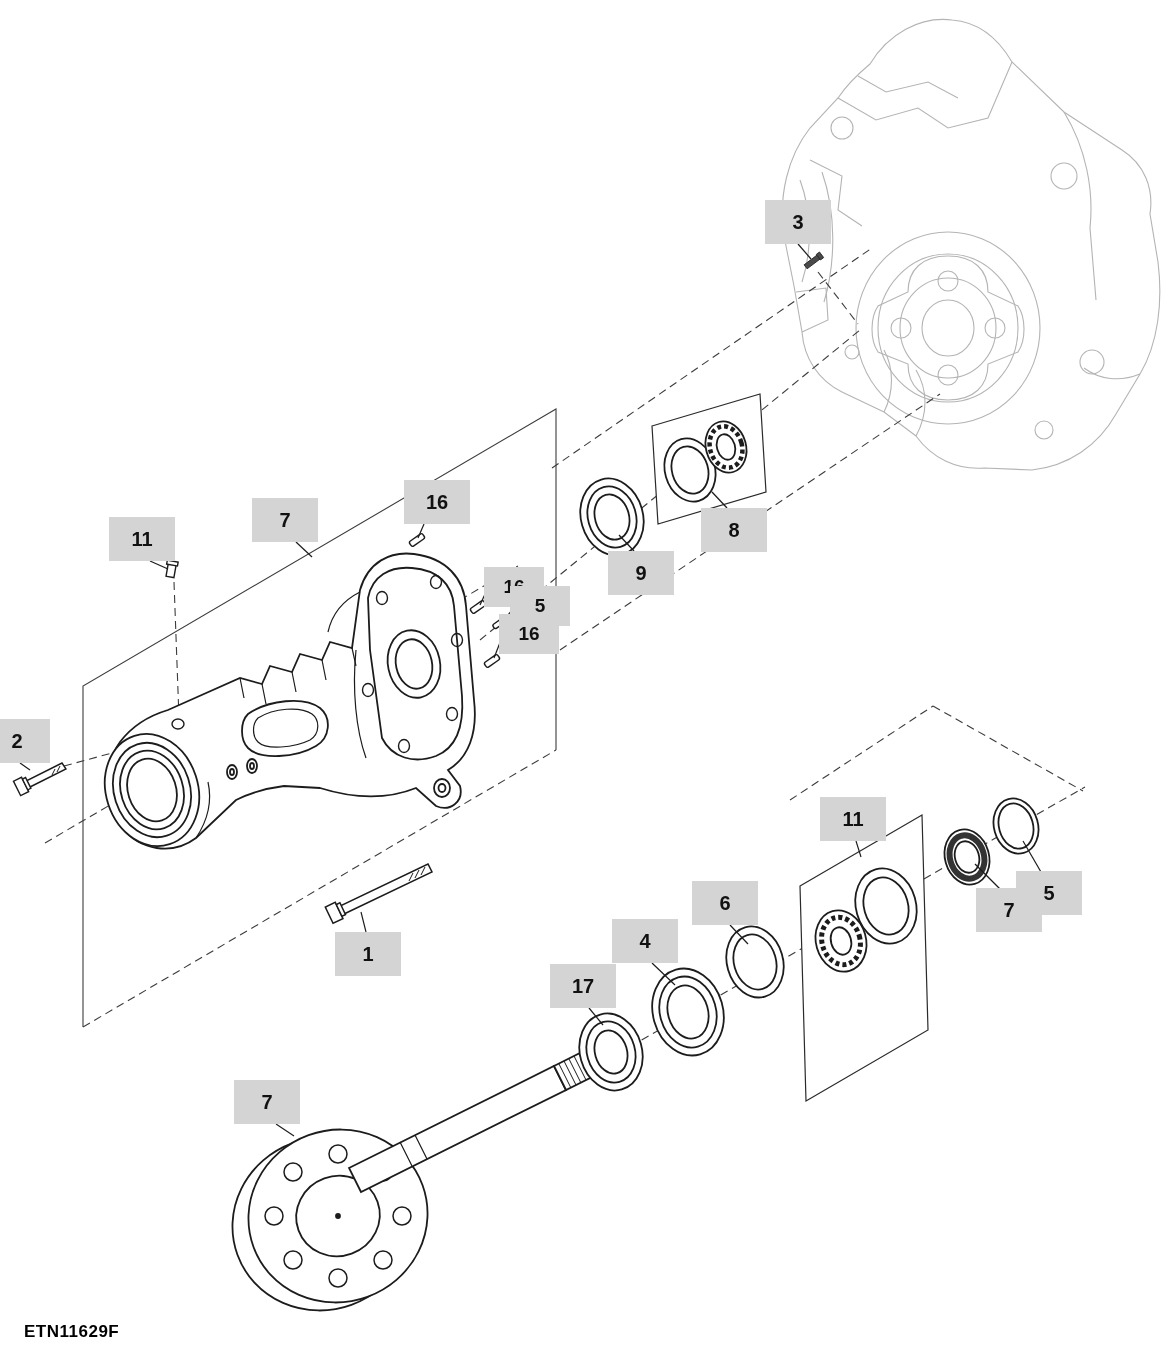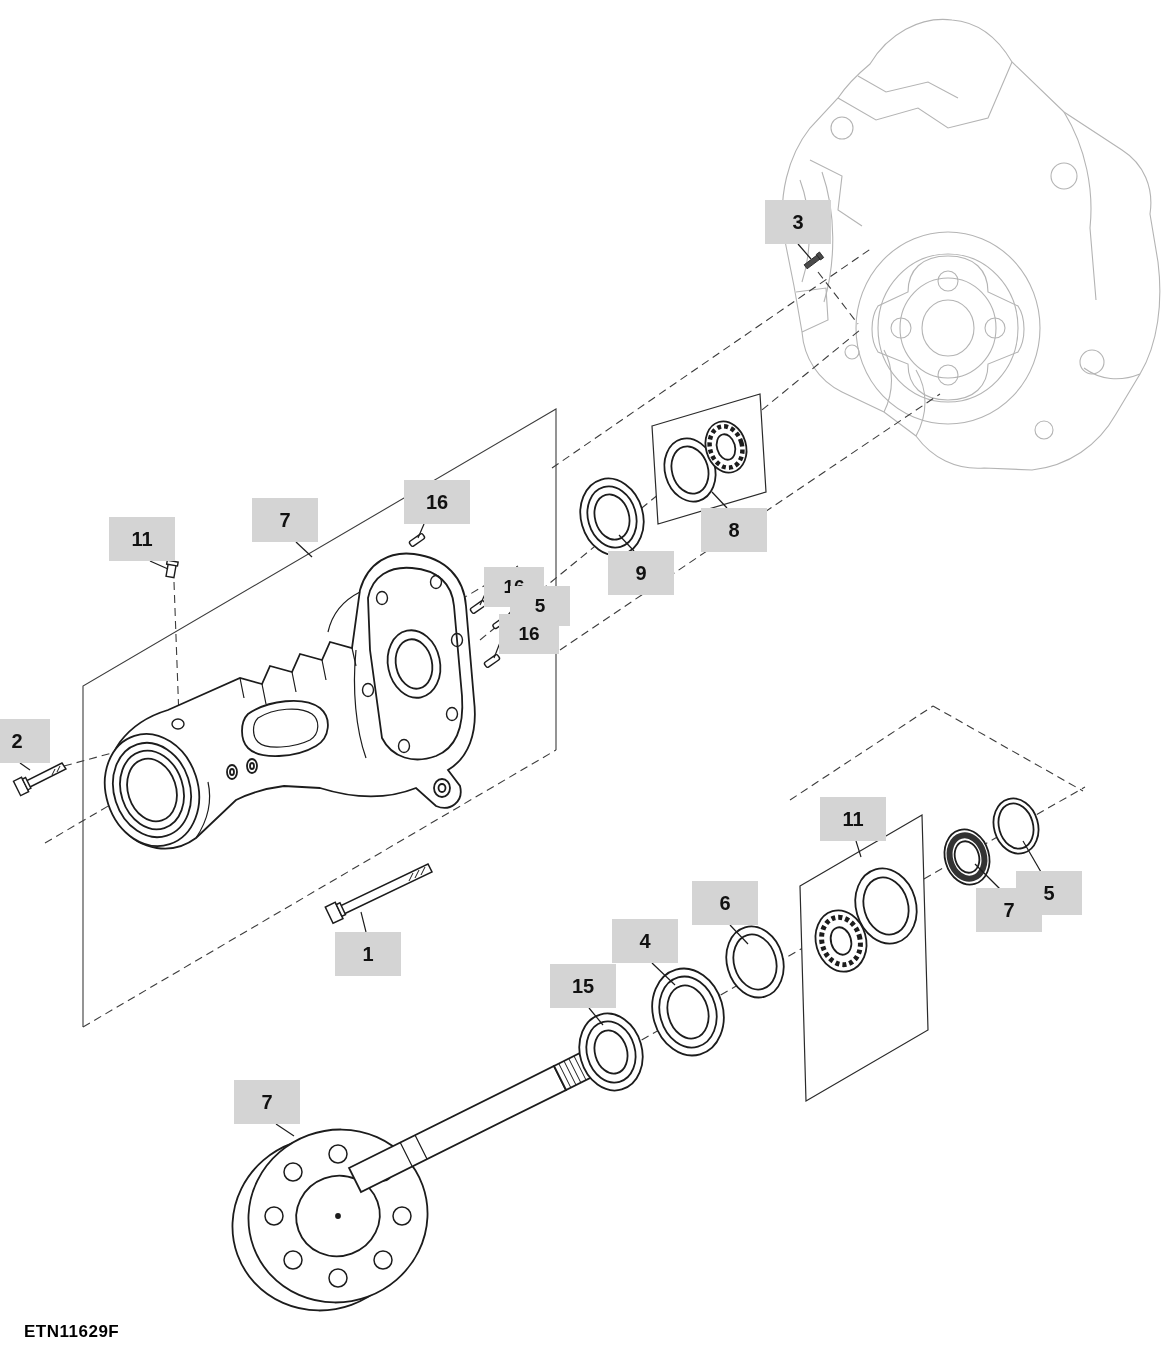--- a/index.html
+++ b/index.html
@@ -268,17 +268,17 @@
   <div class="callout sm" style="left:484px;top:567px">16</div>
   <div class="callout sm" style="left:510px;top:586px">5</div>
   <div class="callout sm" style="left:499px;top:614px">16</div>
   <div class="callout" style="left:-16px;top:719px">2</div>
   <div class="callout" style="left:820px;top:797px">11</div>
   <div class="callout" style="left:1016px;top:871px">5</div>
   <div class="callout" style="left:976px;top:888px">7</div>
   <div class="callout" style="left:692px;top:881px">6</div>
   <div class="callout" style="left:612px;top:919px">4</div>
   <div class="callout" style="left:335px;top:932px">1</div>
-  <div class="callout" style="left:550px;top:964px">15</div>
+  <div class="callout" style="left:550px;top:964px">17</div>
   <div class="callout" style="left:234px;top:1080px">7</div>
 
   <div class="drawing-code">ETN11629F</div>
 </div>
 
 </body></html>

